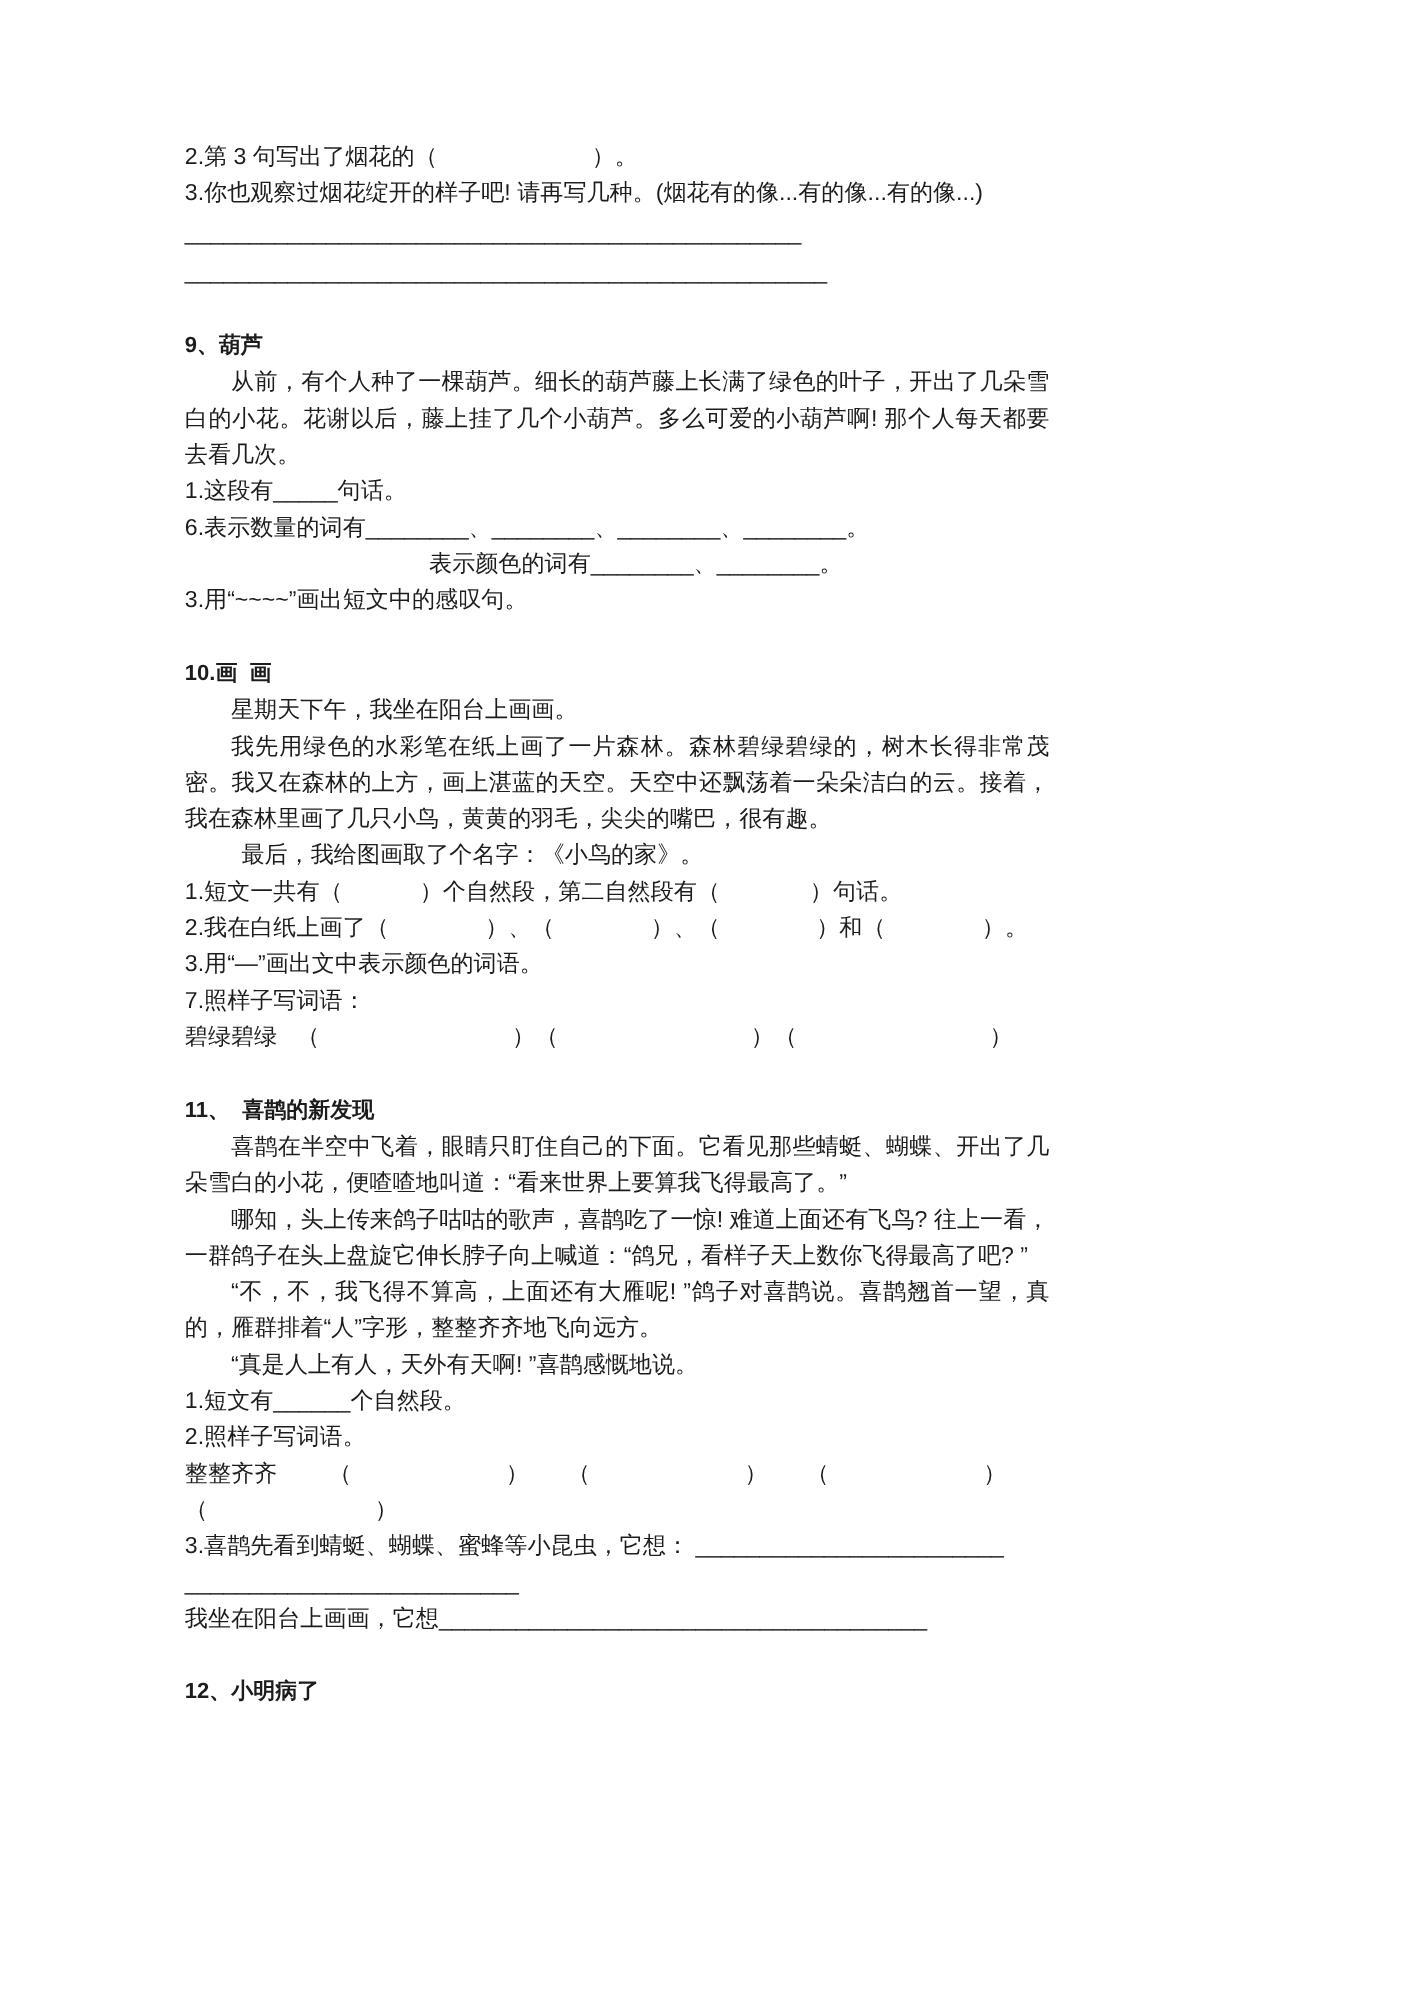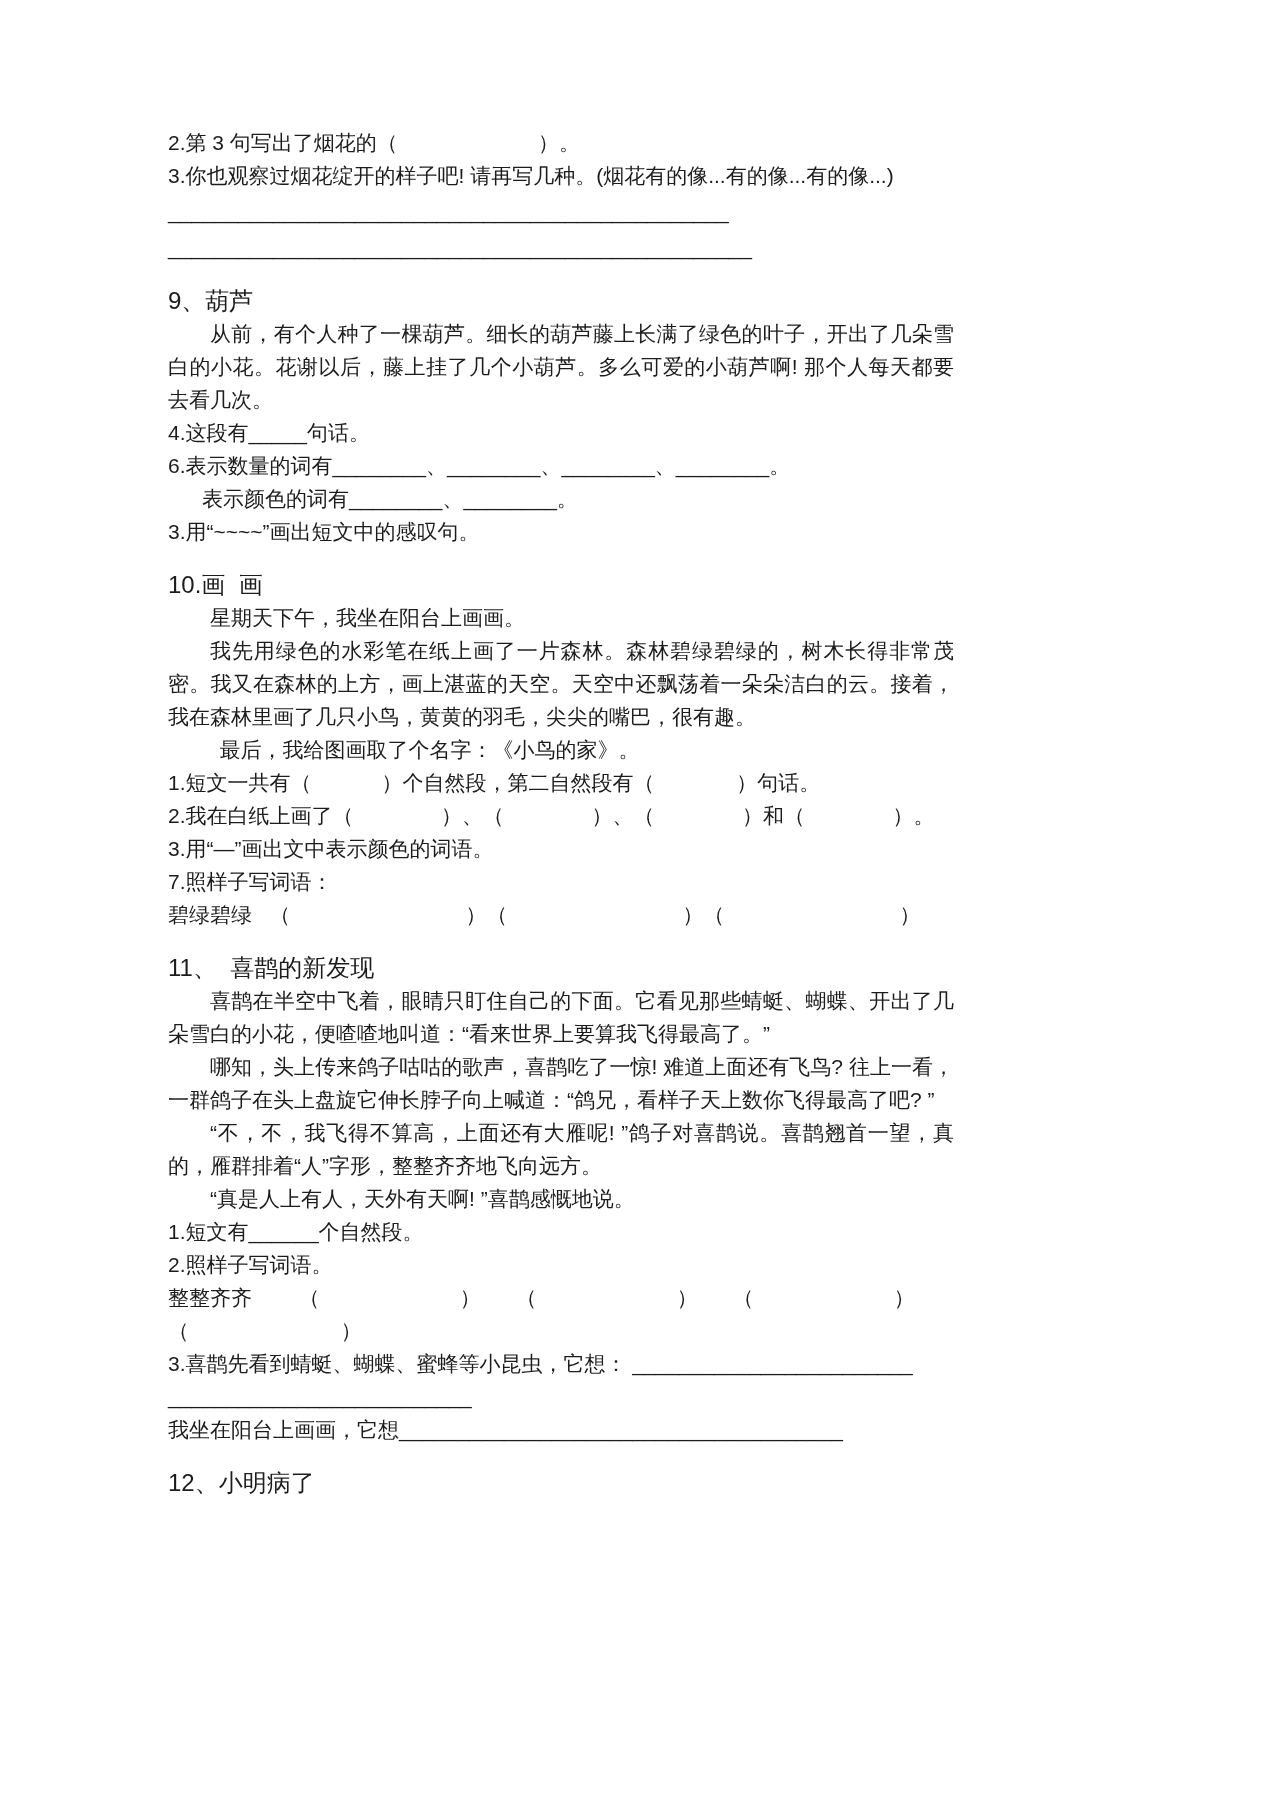--- a/index.html
+++ b/index.html
@@ -28,46 +28,46 @@
   .para {
     text-indent: 2em;
     text-align: justify;
     word-break: break-all;
   }
   .para-deep {
     text-indent: 2.45em;
     text-align: justify;
     word-break: break-all;
   }
-  .indent-1 { padding-left: 34px; }
+  .indent-1 { padding-left: 34px; text-align: center; }
   .heading {
-    font-weight: 400;
-    font-size: 24px;
-    margin-top: 20px;
+    font-weight: 700;
+    font-size: 20px;
+    margin-top: 34px;
     white-space: pre-wrap;
   }
   .blank-line { margin-top: 3px; }
 </style>
 </head>
 <body>
 
 <div class="page">
   <main class="content">
 
     <section>
       <p class="line">2.第 3 句写出了烟花的（                        ）。</p>
       <p class="line">3.你也观察过烟花绽开的样子吧! 请再写几种。(烟花有的像...有的像...有的像...)</p>
       <p class="line blank-line">________________________________________________</p>
       <p class="line blank-line">__________________________________________________</p>
     </section>
 
     <section>
       <h2 class="heading">9、葫芦</h2>
       <p class="para">从前，有个人种了一棵葫芦。细长的葫芦藤上长满了绿色的叶子，开出了几朵雪白的小花。花谢以后，藤上挂了几个小葫芦。多么可爱的小葫芦啊! 那个人每天都要去看几次。</p>
-      <p class="line">4.这段有_____句话。</p>
+      <p class="line">1.这段有_____句话。</p>
       <p class="line">6.表示数量的词有________、________、________、________。</p>
       <p class="line indent-1">表示颜色的词有________、________。</p>
       <p class="line">3.用“~~~~”画出短文中的感叹句。</p>
     </section>
 
     <section>
       <h2 class="heading">10.画  画</h2>
       <p class="para">星期天下午，我坐在阳台上画画。</p>
       <p class="para">我先用绿色的水彩笔在纸上画了一片森林。森林碧绿碧绿的，树木长得非常茂密。我又在森林的上方，画上湛蓝的天空。天空中还飘荡着一朵朵洁白的云。接着，我在森林里画了几只小鸟，黄黄的羽毛，尖尖的嘴巴，很有趣。</p>
       <p class="para-deep">最后，我给图画取了个名字：《小鸟的家》。</p>

